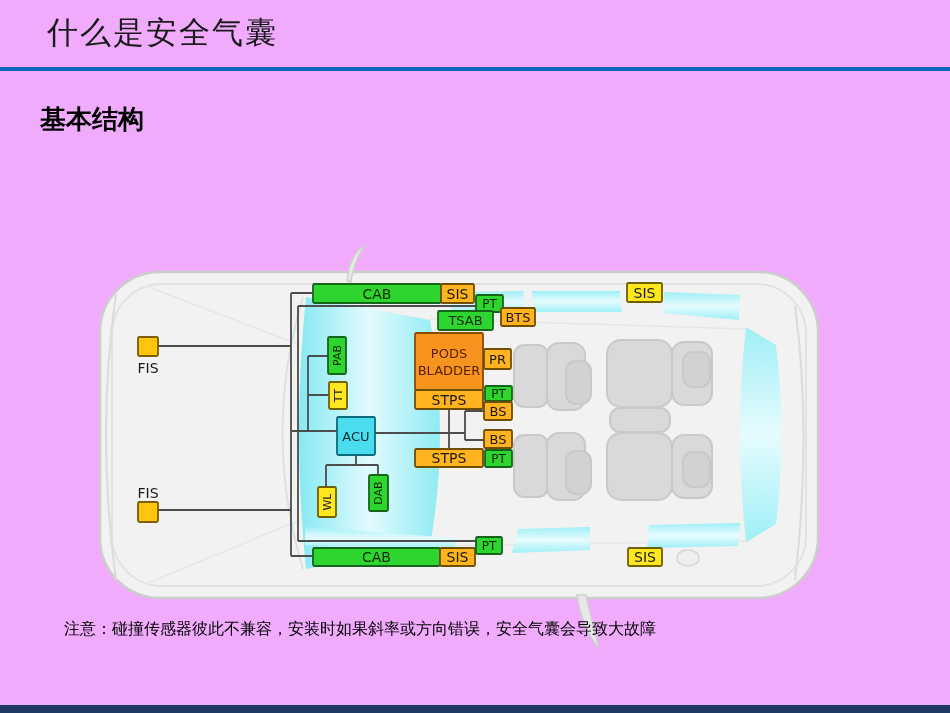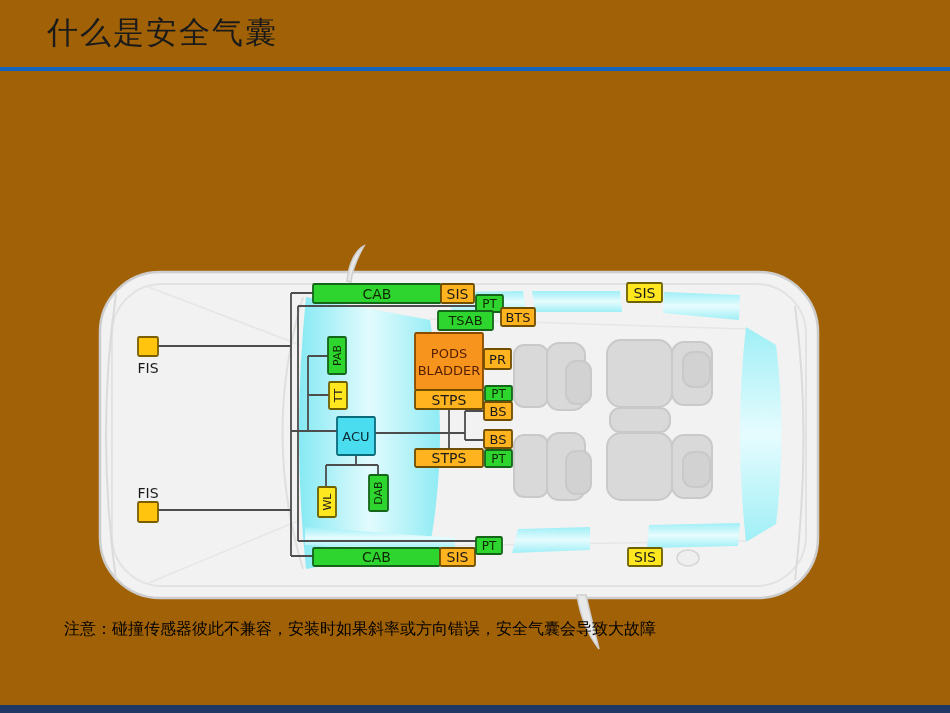--- a/index.html
+++ b/index.html
@@ -1,35 +1,36 @@
 <!DOCTYPE html>
 <html><head>
 <meta charset="utf-8">
 <style>
   html,body{margin:0;padding:0;background:#888;}
-  .slide{position:relative;width:950px;height:713px;background:#a16207;overflow:hidden;
+  .slide{position:relative;width:950px;height:713px;background:#f0abfc;overflow:hidden;
          font-family:"Liberation Serif","DejaVu Serif",serif;}
   .title{position:absolute;left:47px;top:12px;margin:0;font-size:31px;font-weight:400;
          color:#1a1a1a;letter-spacing:2px;white-space:nowrap;}
   .rule{position:absolute;left:0;top:67px;width:950px;height:4px;background:#1065C0;}
   .heading{position:absolute;left:40px;top:102px;margin:0;font-size:26px;font-weight:700;color:#000;
            font-family:"Liberation Sans","DejaVu Sans",sans-serif;white-space:nowrap;}
   .bodytext{position:absolute;left:40px;top:149px;margin:0;font-size:22px;color:#000;white-space:nowrap;}
   .note{position:absolute;left:64px;top:619px;margin:0;font-size:16px;color:#000;white-space:nowrap;}
   .footerbar{position:absolute;left:0;top:705px;width:950px;height:8px;background:#1F3864;}
   #diagram{position:absolute;left:0;top:0;}
   #diagram text{font-family:"DejaVu Sans","Liberation Sans",sans-serif;}
 </style>
 </head>
 <body>
 
 <div class="slide">
 
   <h1 class="title">什么是安全气囊</h1>
   <div class="rule" style="background: rgb(16, 101, 192);"></div>
+  <h2 class="heading">基本结构</h2>
 
   <svg id="diagram" width="950" height="713" viewBox="0 0 950 713">
     <defs>
       <linearGradient id="wg" x1="0" y1="0" x2="1" y2="0">
         <stop offset="0" stop-color="#86E9F3"></stop>
         <stop offset="0.5" stop-color="#E2FBFD"></stop>
         <stop offset="1" stop-color="#8FEBF4"></stop>
       </linearGradient>
       <linearGradient id="wg2" x1="0" y1="0" x2="0" y2="1">
         <stop offset="0" stop-color="#9FEFF6"></stop>

